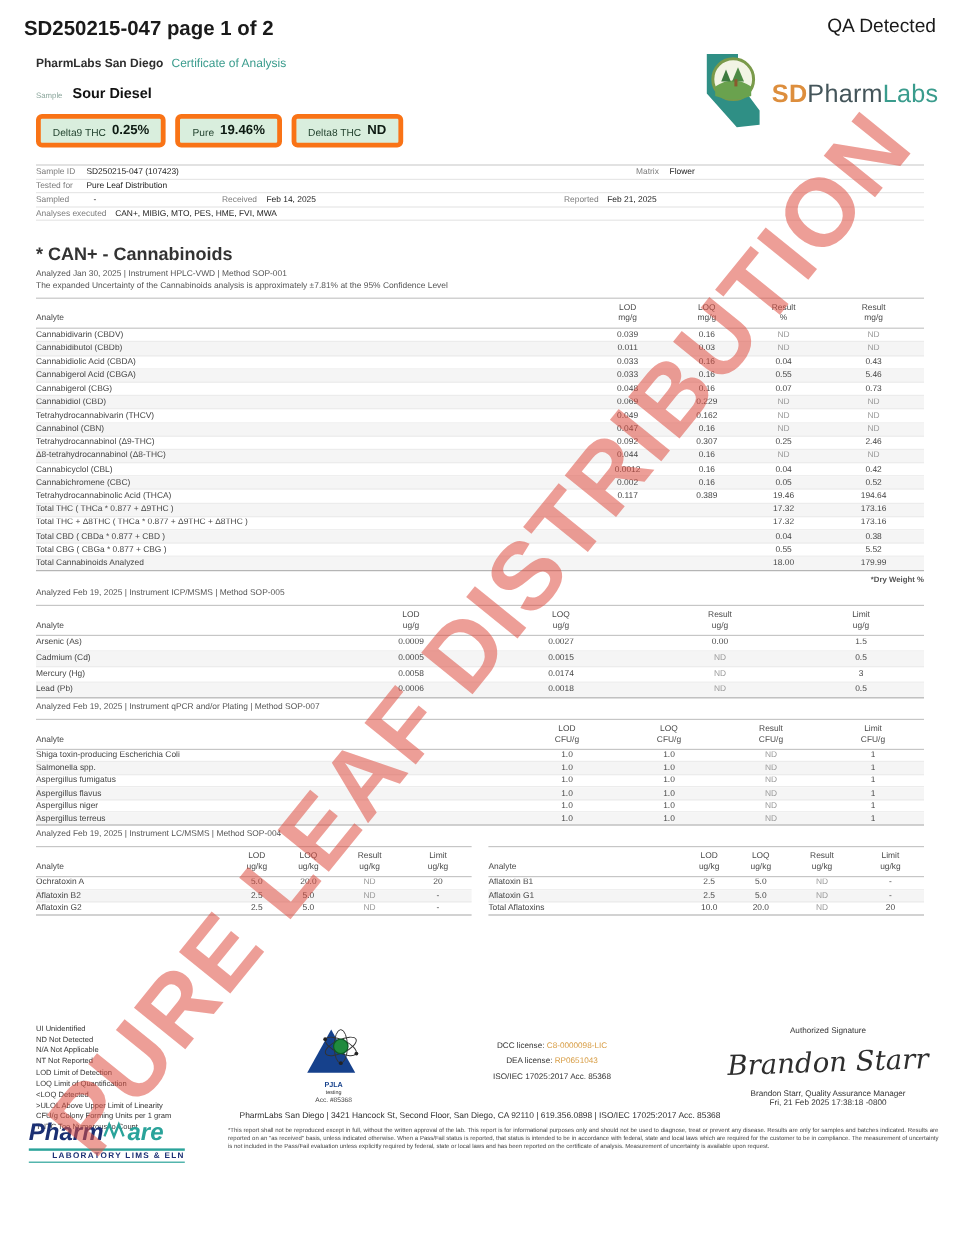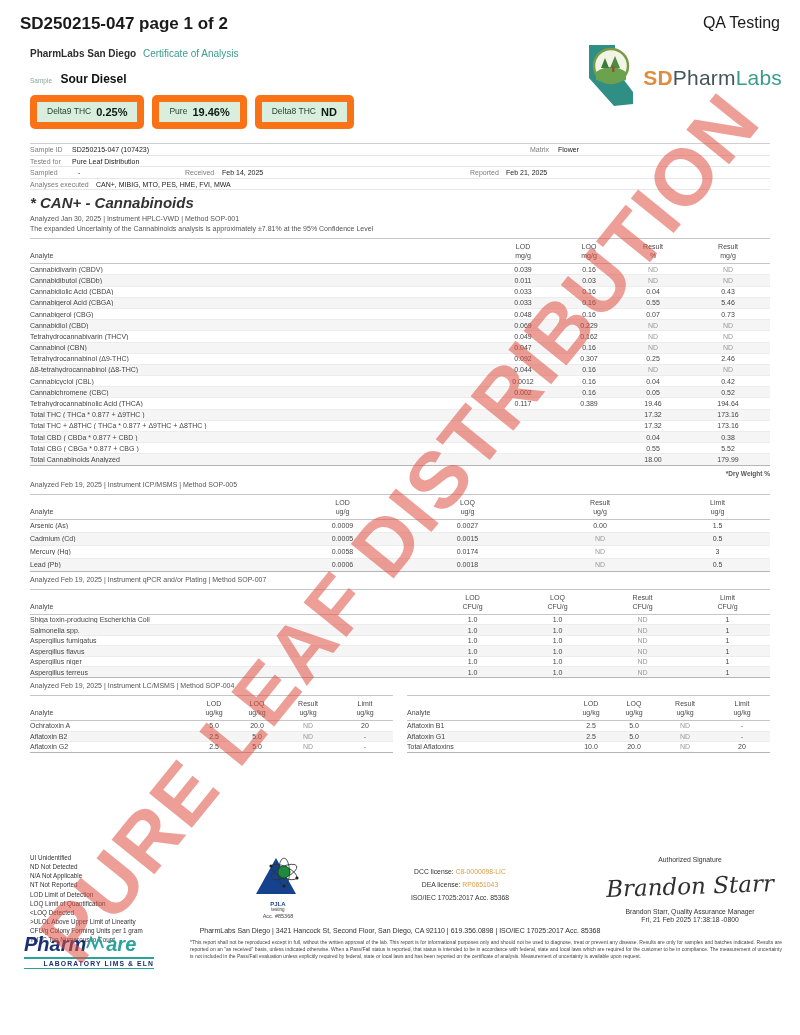--- a/index.html
+++ b/index.html
@@ -21,35 +21,35 @@
   .sample-name { font-size:12px; font-weight:700; color:#111; }
   
   .logo { position:absolute; top:42px; right:18px; display:flex; align-items:center; }
   .logo-text { font-size:21px; letter-spacing:.2px; }
   .logo-sd { color:#dd8e3d; font-weight:600; }
   .logo-pharm { color:#44555a; font-weight:500; }
   .logo-labs { color:#3a9c8d; font-weight:500; }
   
   .badges { display:flex; gap:8px; padding:8px 30px 0 30px; }
   .badge {
-    display:flex; align-items:flex-start; gap:5px;
-    background:#d9eedd; border:7px solid #f97316; border-radius:5px;
+    display:flex; align-items:flex-end; gap:5px;
+    background:#d9eedd; border:4px solid #f97316; border-radius:5px;
     padding:4px 10px; font-size:8.5px; color:#23432f;
   }
   .b-sub { font-size:6px; color:#23432f; }
   .b-val { font-weight:700; color:#0d1a12; font-size:11px; }
   
   .info { margin:14px 30px 0 30px; border-top:1px solid #cfcfcf; font-size:7px; }
   .irow { position:relative; height:11.5px; border-bottom:1px solid #e7e7e7; }
   .irow span { position:absolute; top:2px; white-space:nowrap; }
   .ilbl { color:#7c7c7c; }
   .ival { color:#222; }
   
   .section { margin:0 30px; }
-  .sec-title { font-size:15px; font-weight:600; color:#333; margin-top:4px;font-style:italic; }
+  .sec-title { font-size:15px; font-weight:600; color:#333; margin-top:20px; }
   .sec-meta { font-size:7px; color:#555; margin-top:4px; }
   .sec-note { font-size:7px; color:#555; margin-top:3px; }
   .tbl { margin-top:6px; font-size:7px; color:#454545; }
   .thead { display:grid; border-top:1px solid #c6c6c6; border-bottom:1px solid #c6c6c6;
            padding:3px 0; color:#4a4a4a; align-items:end; }
   .th { text-align:center; line-height:1.3; }
   .th.first { text-align:left; }
   .trow { display:grid; align-items:center; border-bottom:1px solid #ececec; }
   .trow.alt { background:#f5f5f5; }
   .trow:last-child { border-bottom:1px solid #b5b5b5; }
@@ -101,21 +101,21 @@
   .pw-line2 { font-size:6.8px; font-weight:700; color:#1b2f73; letter-spacing:1.1px;
               text-align:right; border-bottom:1.5px solid #2aa39a; padding:1px 0 1px 0; }
 </style>
 </head>
 <body>
 
 <div class="page">
 
   <div class="topbar">
     <div class="doc-id">SD250215-047 page 1 of 2</div>
-    <div class="qa">QA Testing</div>
+    <div class="qa">QA Detected</div>
   </div>
 
   <div class="subhead">
     <span class="lab-name">PharmLabs San Diego</span>
     <span class="coa">Certificate of Analysis</span>
   </div>
 
   <div class="sample-line">
     <span class="sample-lbl">Sample</span>
     <span class="sample-name">Sour Diesel</span>

